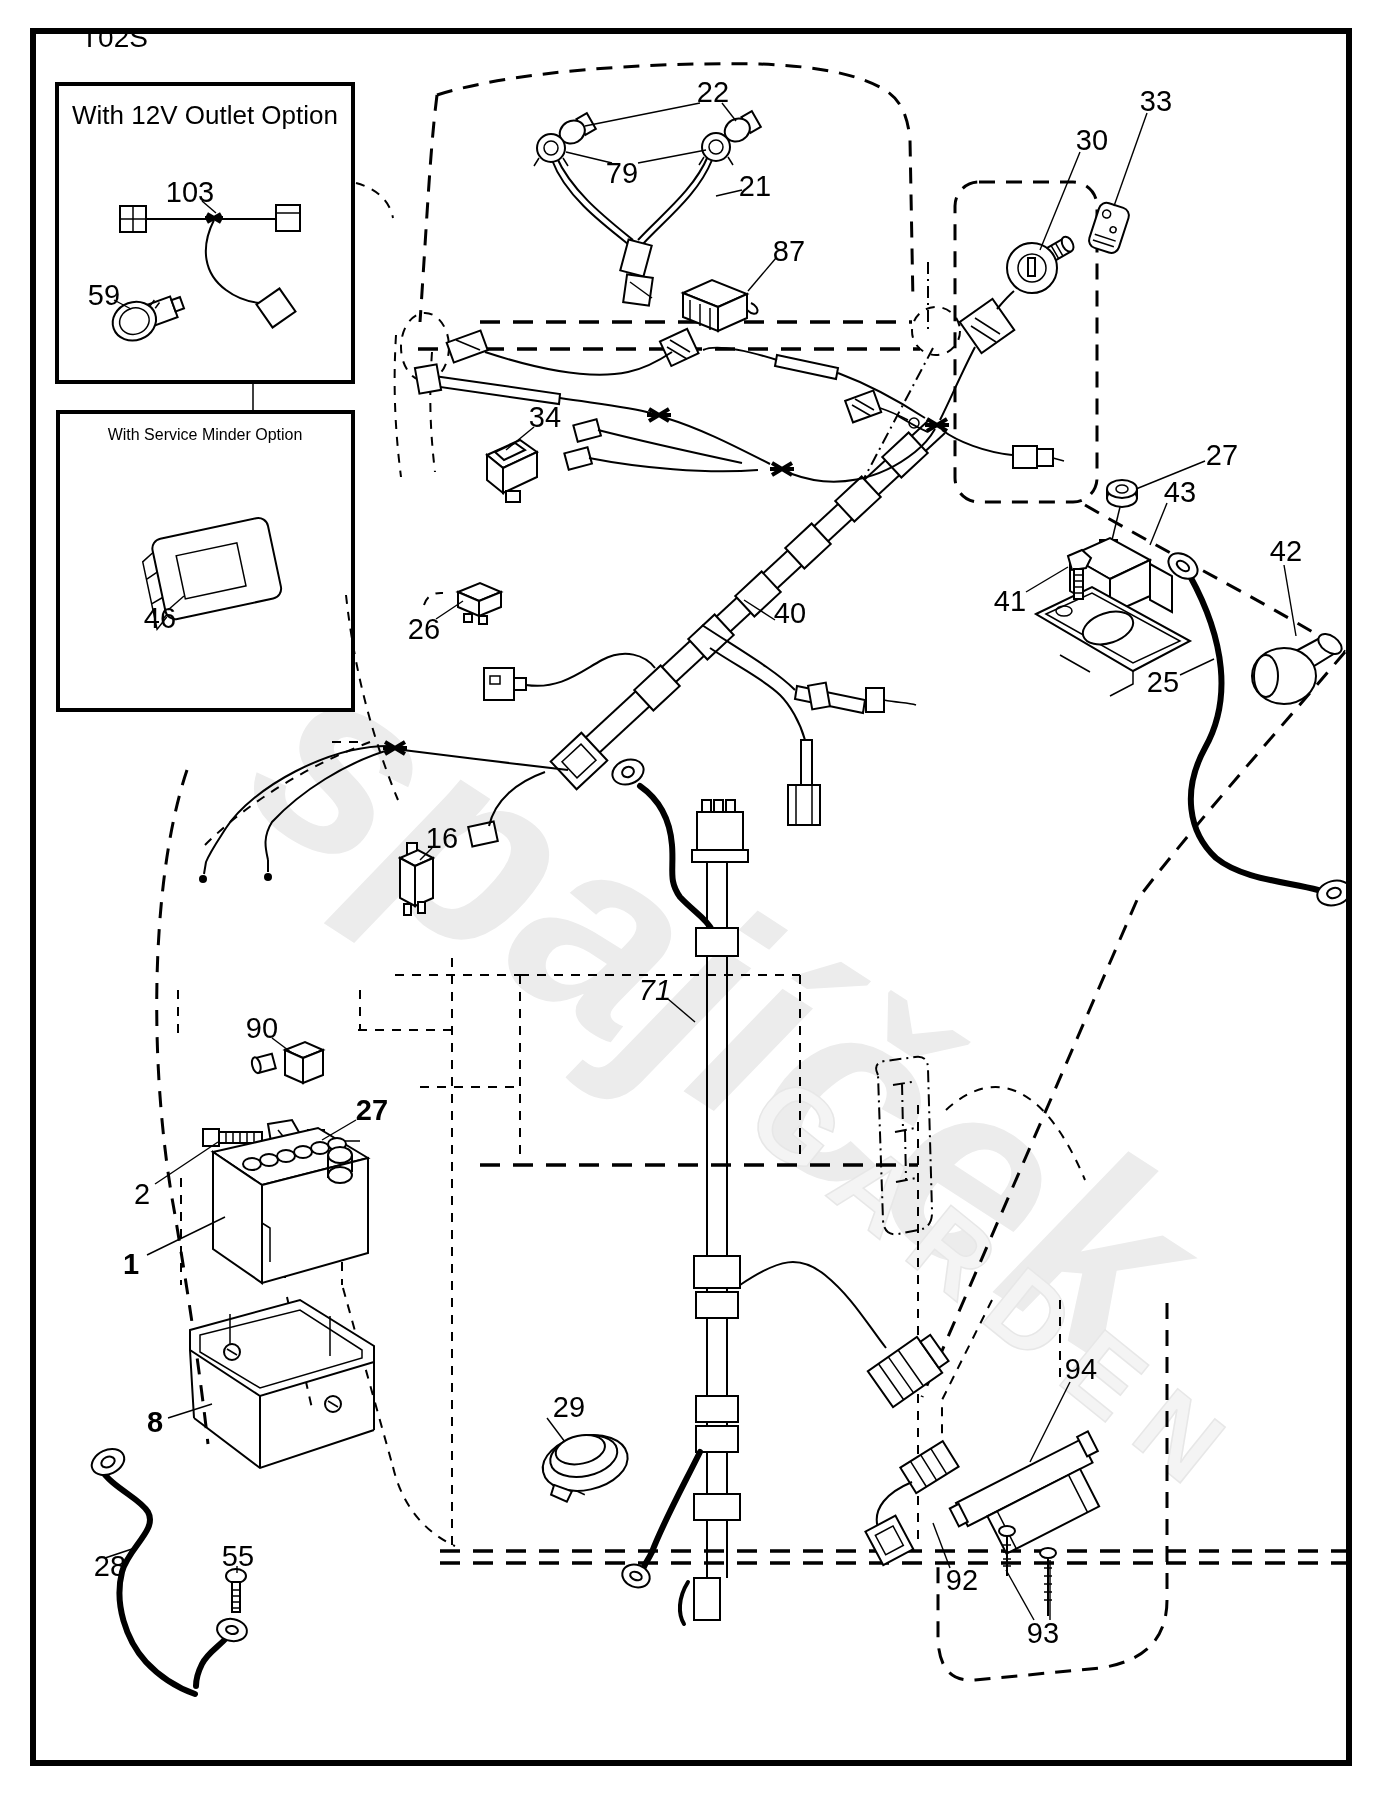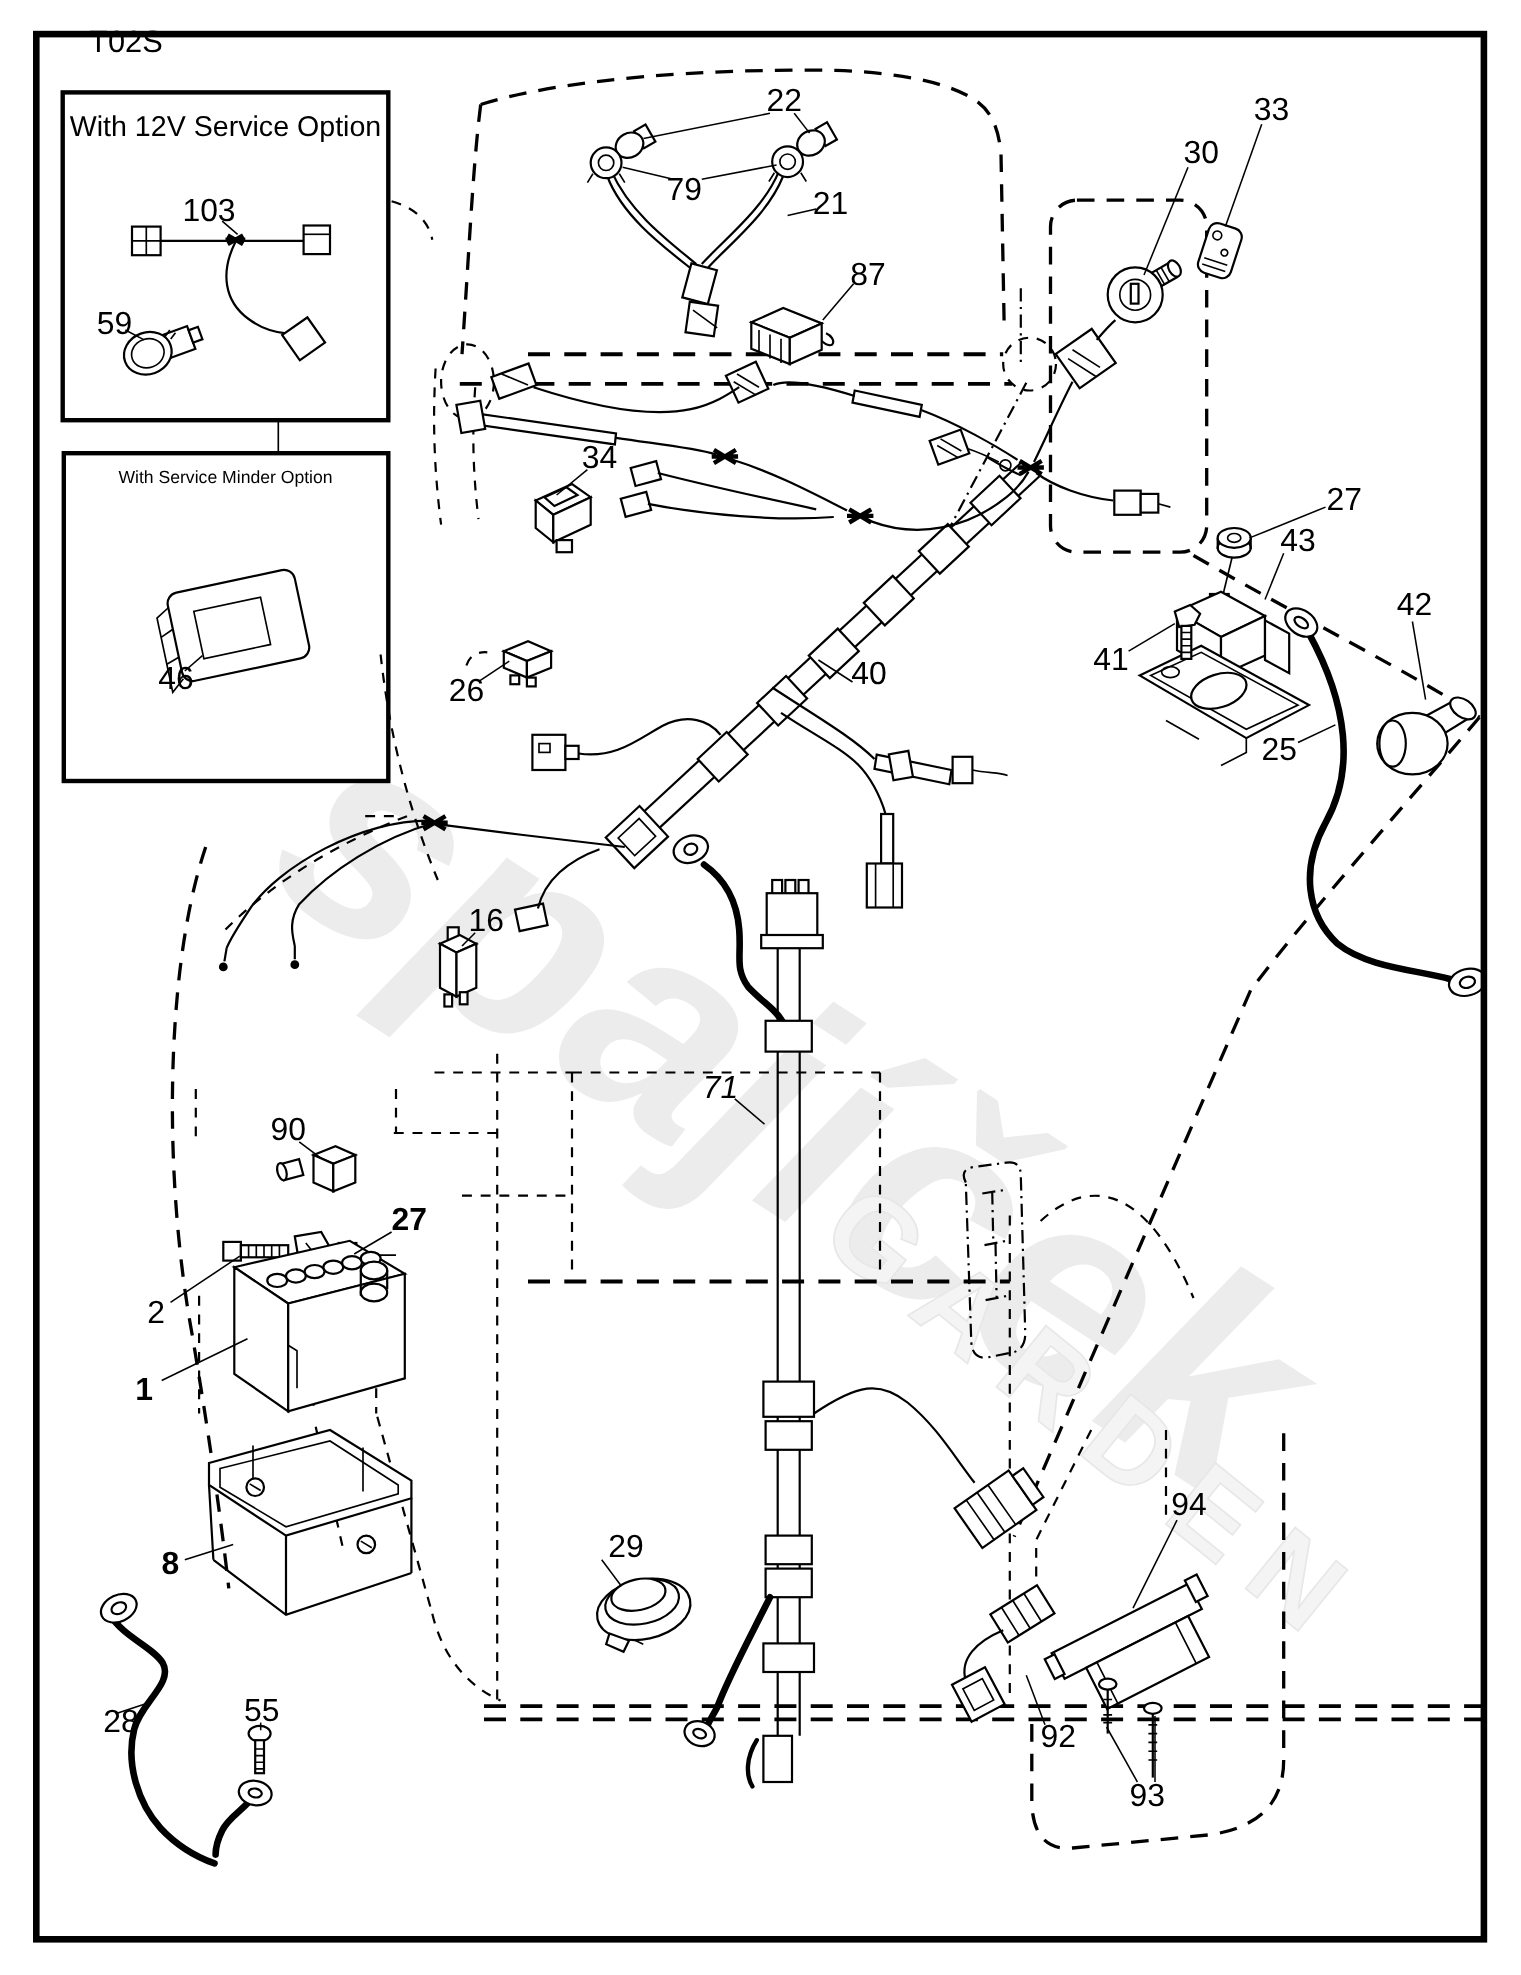--- a/index.html
+++ b/index.html
@@ -487,21 +487,21 @@
     <line class="ld" x1="668" y1="999" x2="695" y2="1022"></line>
     <line class="ld" x1="950" y1="1568" x2="933" y2="1523"></line>
     <line class="ld" x1="1034" y1="1620" x2="1006" y2="1570"></line>
     <line class="ld" x1="1050" y1="1620" x2="1050" y2="1560"></line>
     <line class="ld" x1="1070" y1="1382" x2="1030" y2="1462"></line>
   </g>
 </svg>
 
   <div class="frame"></div>
   <div class="page-code">T02S</div>
-  <div class="inset-title t1">With 12V Service Option</div>
+  <div class="inset-title t1">With 12V Outlet Option</div>
   <div class="inset-title t2">With Service Minder Option</div>
   <div id="callouts">
       <span class="callout" style="left: 190px; top: 192px;">103</span>
       <span class="callout" style="left: 104px; top: 295px;">59</span>
       <span class="callout" style="left: 160px; top: 618px;">46</span>
       <span class="callout" style="left: 713px; top: 92px;">22</span>
       <span class="callout" style="left: 622px; top: 173px;">79</span>
       <span class="callout" style="left: 755px; top: 186px;">21</span>
       <span class="callout" style="left: 789px; top: 251px;">87</span>
       <span class="callout" style="left: 1092px; top: 140px;">30</span>

